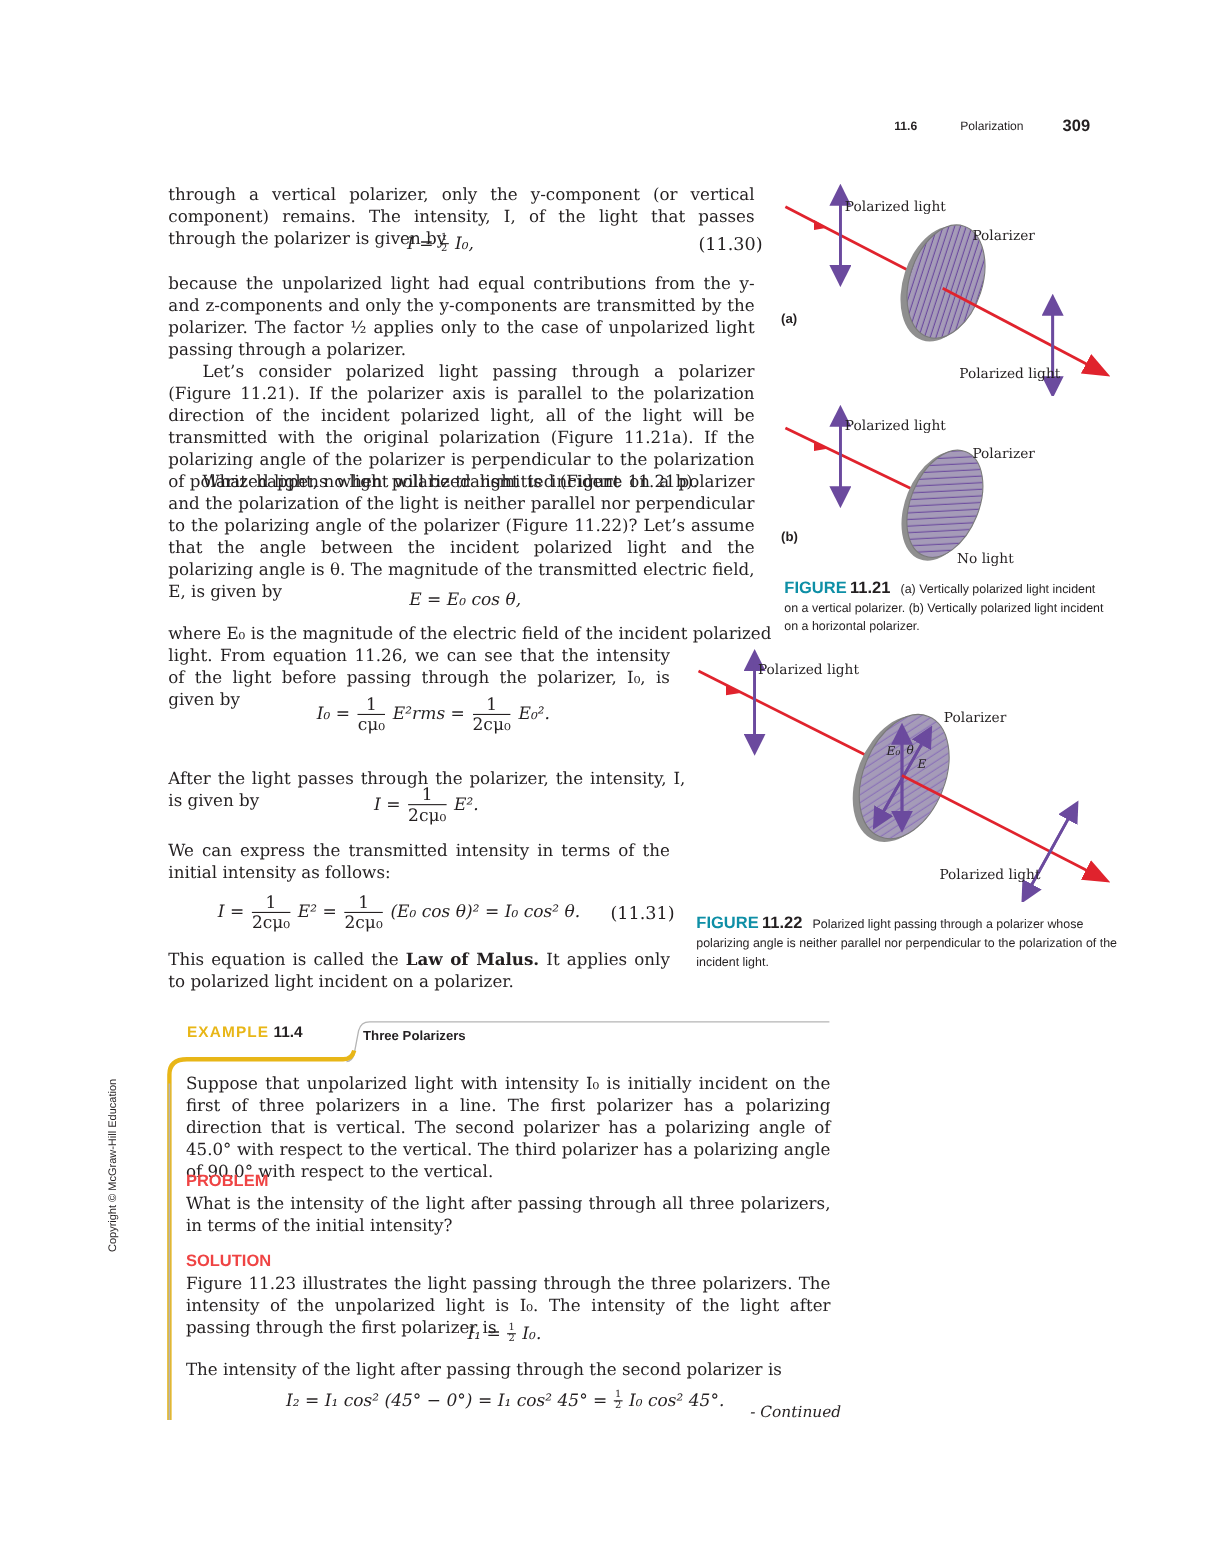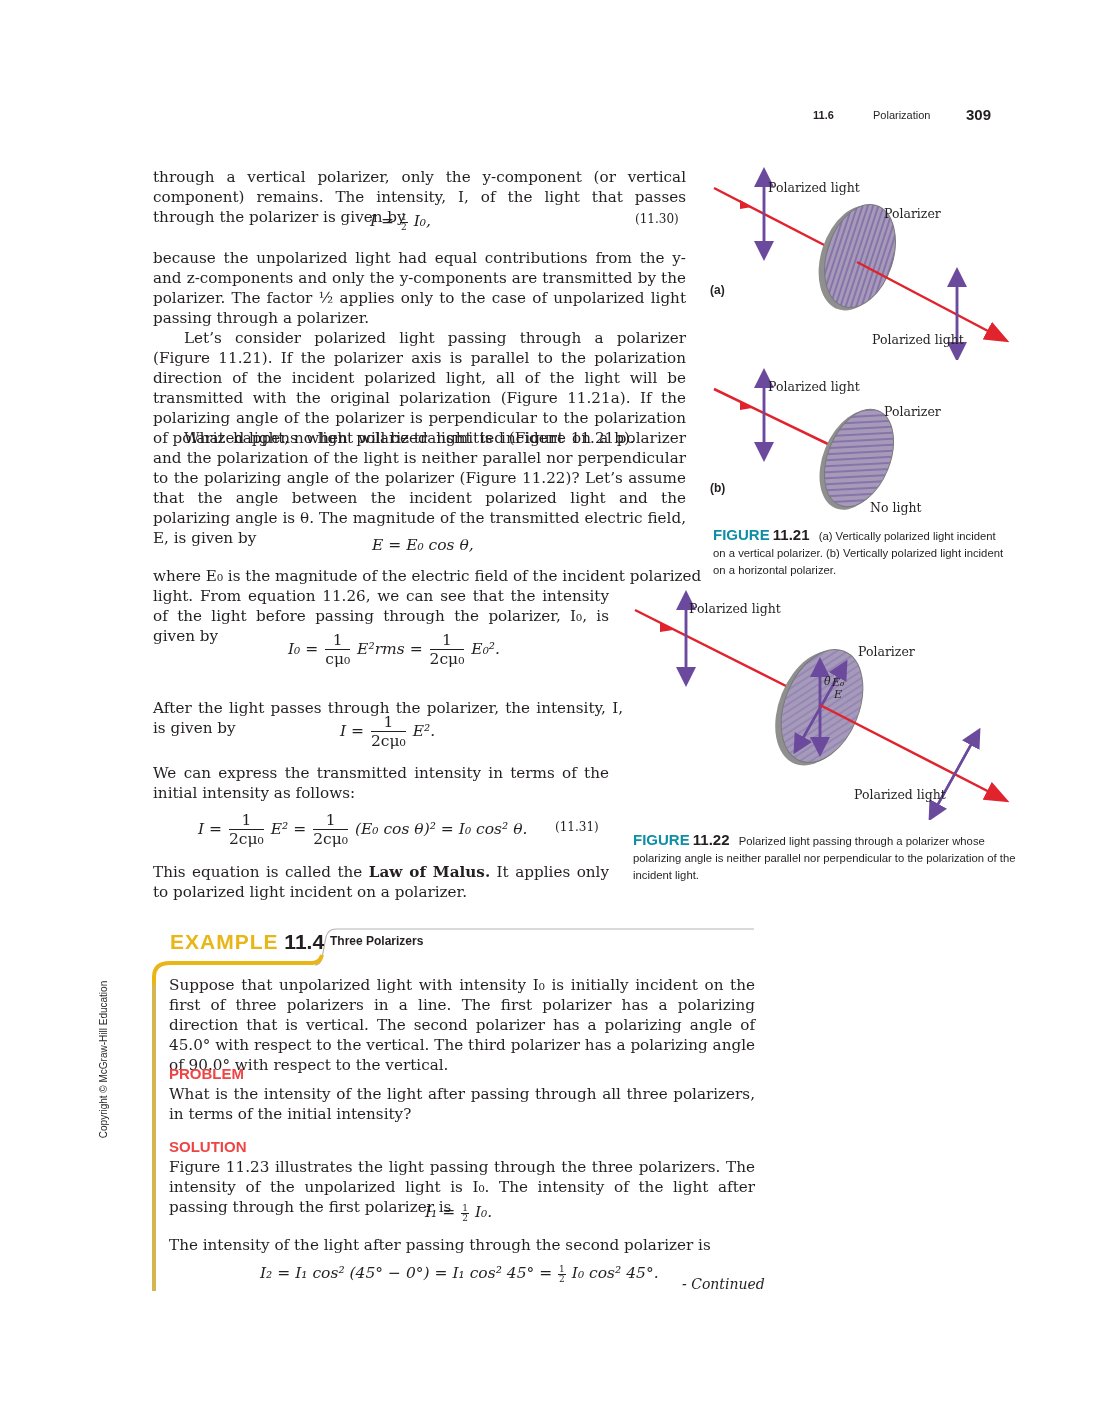--- a/index.html
+++ b/index.html
@@ -14,37 +14,37 @@
   .run-head .sec { font-weight: bold; position: absolute; left: 3px; top: 2px; }
   .run-head .title { position: absolute; left: 63px; top: 2px; }
   .run-head .pno { position: absolute; left: 156px; top: -1px; font-weight: bold; font-size: 15px; }
 
   
   .para { position: absolute; left: 153px; width: 533px; font-size: 15.2px; line-height: 20px;
           text-align: justify; text-align-last: left; }
   .para.narrow { width: 456px; }
   .indent { text-indent: 31px; }
   .eq { position: absolute; font-size: 15.5px; white-space: nowrap; }
-  .eqno { position: absolute; font-size: 12px; }
+  .eqno { position: absolute; font-size: 16px; }
   i { font-style: italic; }
   .frac { display: inline-block; vertical-align: middle; text-align: center; margin: 0 2px; }
   .frac .num { display: block; border-bottom: 1px solid #231f20; padding: 0 2px; line-height: 17px; }
   .frac .den { display: block; line-height: 18px; }
   .sfrac { display: inline-block; vertical-align: middle; text-align: center; font-size: 9px; line-height: 9px; margin: 0 1px; }
   .sfrac .num { display: block; border-bottom: 1px solid #231f20; padding: 0 1px; }
 
   
   .fig-label { position: absolute; font-size: 12px; font-weight: bold; }
   .cap { position: absolute; font-size: 11.3px; line-height: 17px; }
   .cap .fl { color: #0e8fa6; font-weight: bold; font-size: 15px; }
   .cap .fn { color: #231f20; font-weight: bold; font-size: 15px; margin-right: 6px; }
   .diag-text { position: absolute; font-size: 12.5px; white-space: nowrap; }
 
   
-  .ex-head { position: absolute; left: 170px; top: 930px; font-size: 21px; font-weight: bold; }
+  .ex-head { position: absolute; left: 170px; top: 930px; font-size: 14px; font-weight: bold; }
   .ex-head .ex-word { color: #e8b617; letter-spacing: 1px; }
   .ex-head .ex-num { color: #231f20; }
   .ex-title { position: absolute; left: 330px; top: 934px; font-size: 12px; font-weight: bold; }
   .sec-label { position: absolute; left: 169px; font-size: 15px; font-weight: bold; color: #ef4444; }
   .ex-para { position: absolute; left: 169px; width: 586px; font-size: 15.2px; line-height: 20px;
              text-align: justify; text-align-last: left; }
   .continued { position: absolute; left: 682px; top: 1276px; font-size: 14px; font-style: italic; }
 
   .copyright { position: absolute; left: 13px; top: 1054px; font-size: 10px;
                transform: rotate(-90deg); transform-origin: center; width: 180px; text-align: center; }
@@ -173,21 +173,21 @@
   <line x1="200" y1="72" x2="200" y2="162" stroke="#6b4a9e" stroke-width="2.5" marker-end="url(#purphead)"></line>
   <line x1="178" y1="157" x2="225" y2="74" stroke="#6b4a9e" stroke-width="2.5" marker-end="url(#purphead)"></line>
   <line x1="225" y1="74" x2="176" y2="160" stroke="#6b4a9e" stroke-width="2.5" marker-end="url(#purphead)"></line>
   <line x1="200" y1="115" x2="385" y2="210" stroke="#e0232d" stroke-width="2.5" marker-end="url(#redhead)"></line>
   <line x1="312" y1="225" x2="358" y2="142" stroke="#6b4a9e" stroke-width="2.5" marker-end="url(#purphead)"></line>
   <line x1="358" y1="142" x2="311" y2="227" stroke="#6b4a9e" stroke-width="2.5" marker-end="url(#purphead)"></line>
 </svg>
 <div class="diag-text serif" style="left:689px; top:601px;">Polarized light</div>
 <div class="diag-text serif" style="left:858px; top:644px;">Polarizer</div>
 <div class="diag-text serif" style="left:854px; top:787px;">Polarized light</div>
-<div class="diag-text serif" style="left:806px; top:676px; font-size:11px; font-style:italic;margin-left:26px;">E₀</div>
+<div class="diag-text serif" style="left:806px; top:676px; font-size:11px; font-style:italic;">E₀</div>
 <div class="diag-text serif" style="left:824px; top:675px; font-size:11px; font-style:italic;">θ</div>
 <div class="diag-text serif" style="left:834px; top:688px; font-size:11px; font-style:italic;">E</div>
 
 <div class="cap sans" style="left:633px; top:831px; width:385px;">
   <span class="fl">FIGURE</span>
   <span class="fn">11.22</span>
   <span>Polarized light passing through a polarizer whose polarizing angle is neither parallel nor perpendicular to the polarization of the incident light.</span>
 </div>
 
 <svg class="abs" style="left:150px; top:925px;" width="610" height="370">

